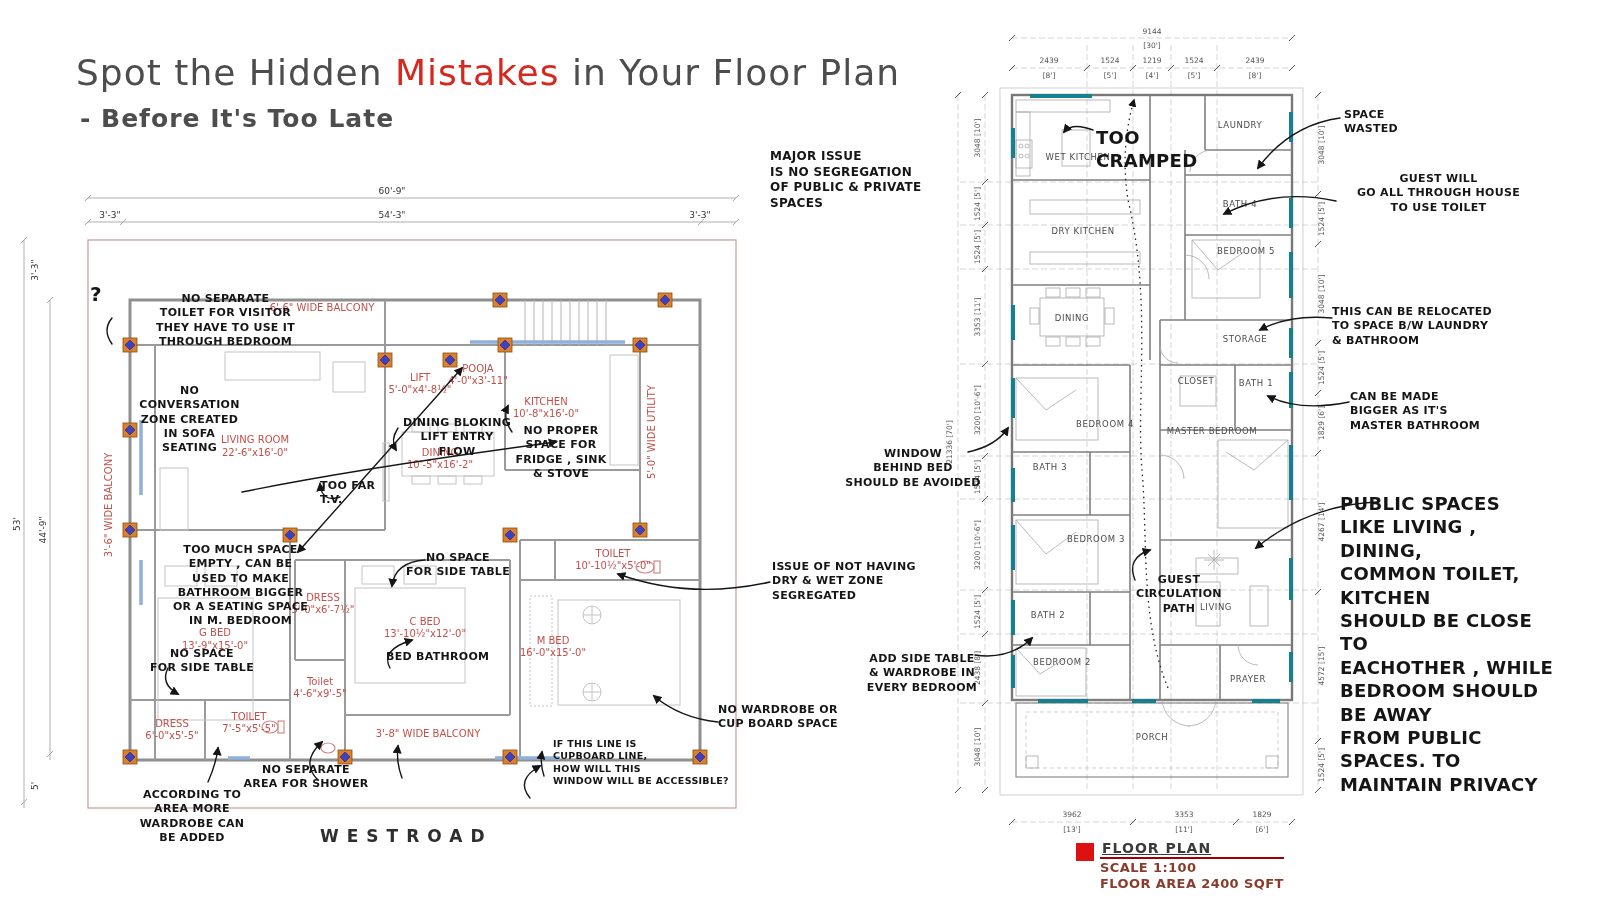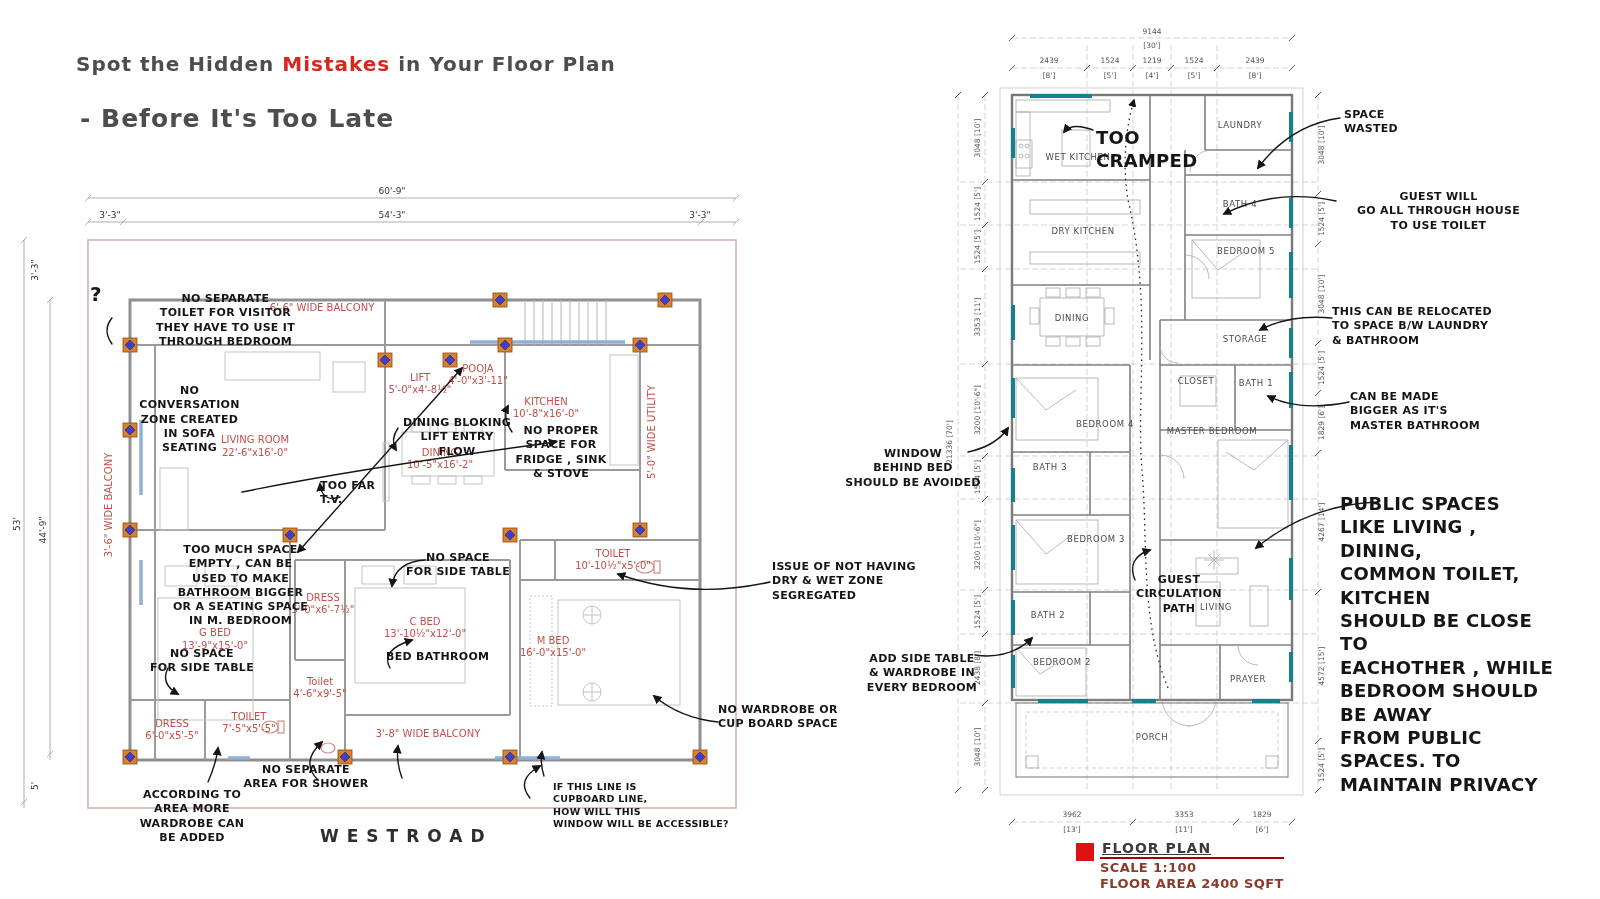--- a/index.html
+++ b/index.html
@@ -1,20 +1,20 @@
 <!DOCTYPE html>
 <html><head>
 <meta charset="utf-8">
 <style>
   html,body{margin:0;padding:0;background:#ffffff;}
   #stage{position:relative;width:1600px;height:899px;background:#fff;overflow:hidden;
          font-family:"DejaVu Sans",sans-serif;}
   
-  .title1{position:absolute;left:76px;top:52px;font-size:20px;letter-spacing:1px;
-          color:#4d4d4d;font-weight:bold;}
+  .title1{position:absolute;left:76px;top:52px;font-size:36px;letter-spacing:1px;
+          color:#4d4d4d;font-weight:normal;}
   .title1 .hl{color:#d6281e;}
   .title2{position:absolute;left:80px;top:104px;font-size:25px;letter-spacing:1px;
           color:#4d4d4d;font-weight:bold;text-align:right;}
   
   .hw{position:absolute;font-size:11px;font-weight:bold;line-height:1.3;color:#151515;
       white-space:pre-line;letter-spacing:0.3px;}
   .ctr{text-align:center;}
   .big{font-size:18px;}
   .sm{font-size:9.5px;}
   .qmark{position:absolute;left:90px;top:282px;font-size:20px;font-weight:bold;color:#151515;}
@@ -393,44 +393,48 @@
 FOR SIDE TABLE</div>
 <div class="hw ctr" style="left:398px;top:551px;width:120px">NO SPACE
 FOR SIDE TABLE</div>
 <div class="hw" style="left:386px;top:650px;width:120px">BED BATHROOM</div>
 <div class="hw ctr" style="left:118px;top:788px;width:148px">ACCORDING TO
 AREA MORE
 WARDROBE CAN
 BE ADDED</div>
 <div class="hw ctr" style="left:230px;top:763px;width:152px">NO SEPARATE
 AREA FOR SHOWER</div>
-<div class="hw sm" style="left:553px;top:781px;width:180px">IF THIS LINE IS
+<div class="hw sm" style="left:553px;top:738px;width:180px">IF THIS LINE IS
 CUPBOARD LINE,
 HOW WILL THIS
 WINDOW WILL BE ACCESSIBLE?</div>
 <div class="hw" style="left:718px;top:703px;width:150px">NO WARDROBE OR
 CUP BOARD SPACE</div>
 <div class="hw" style="left:772px;top:560px;width:160px">ISSUE OF NOT HAVING
 DRY &amp; WET ZONE
 SEGREGATED</div>
 
+<div class="hw" style="left:770px;top:149px;width:180px;font-size:12px">MAJOR ISSUE
+IS NO SEGREGATION
+OF PUBLIC &amp; PRIVATE
+SPACES</div>
 <div class="hw ctr" style="left:843px;top:447px;width:140px">WINDOW
 BEHIND BED
 SHOULD BE AVOIDED</div>
 <div class="hw ctr" style="left:846px;top:652px;width:152px">ADD SIDE TABLE
 &amp; WARDROBE IN
 EVERY BEDROOM</div>
 <div class="hw big" style="left:1096px;top:126px;width:100px">TOO
 CRAMPED</div>
 <div class="hw ctr" style="left:1122px;top:573px;width:114px">GUEST
 CIRCULATION
 PATH</div>
 <div class="hw" style="left:1344px;top:108px;width:95px">SPACE
 WASTED</div>
-<div class="hw ctr" style="left:1336px;top:190px;width:205px">GUEST WILL
+<div class="hw ctr" style="left:1336px;top:172px;width:205px">GUEST WILL
 GO ALL THROUGH HOUSE
 TO USE TOILET</div>
 <div class="hw" style="left:1350px;top:390px;width:155px">CAN BE MADE
 BIGGER AS IT'S
 MASTER BATHROOM</div>
 <div class="hw" style="left:1332px;top:305px;width:190px">THIS CAN BE RELOCATED
 TO SPACE B/W LAUNDRY
 &amp; BATHROOM</div>
 <div class="hw" style="left:1340px;top:492px;width:220px;font-size:18px">PUBLIC SPACES
 LIKE  LIVING , DINING,

